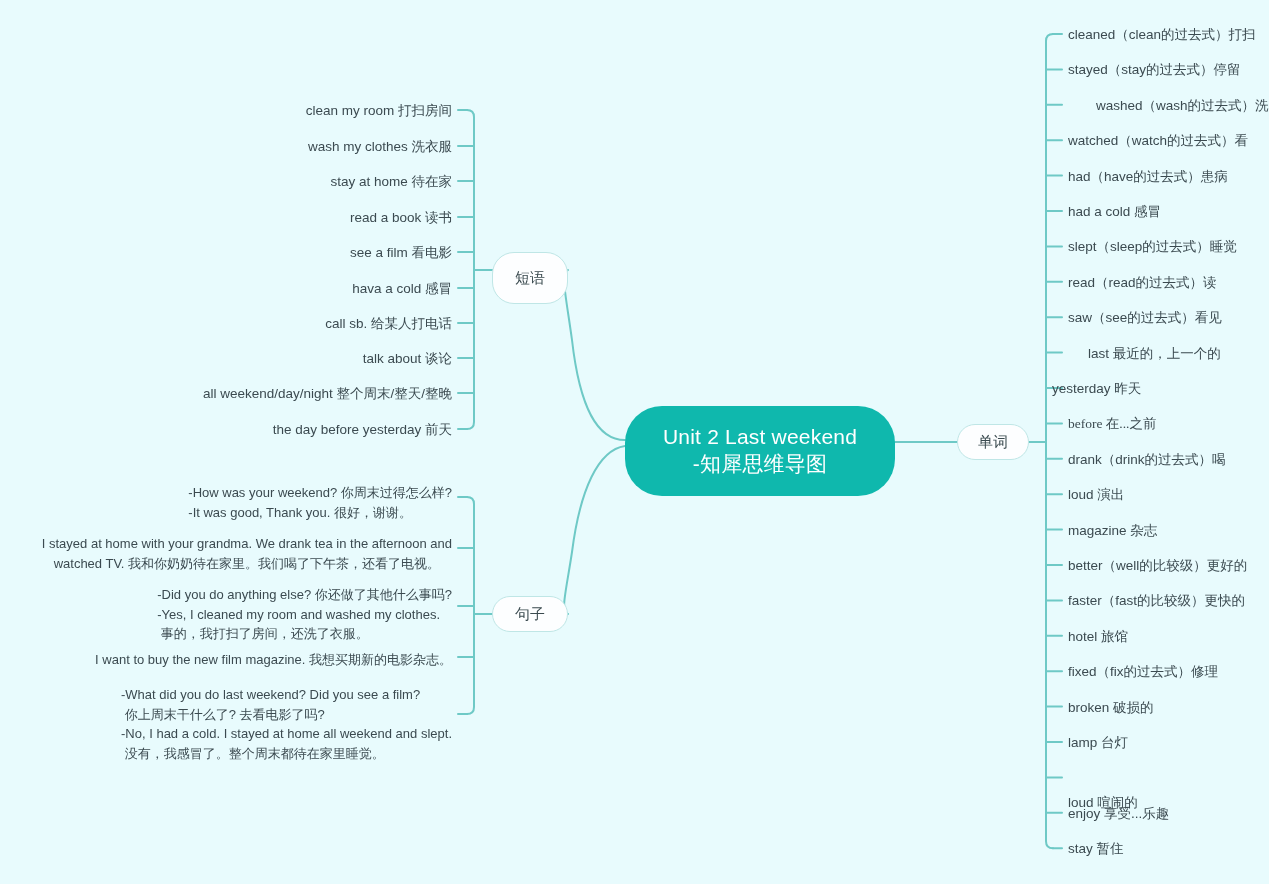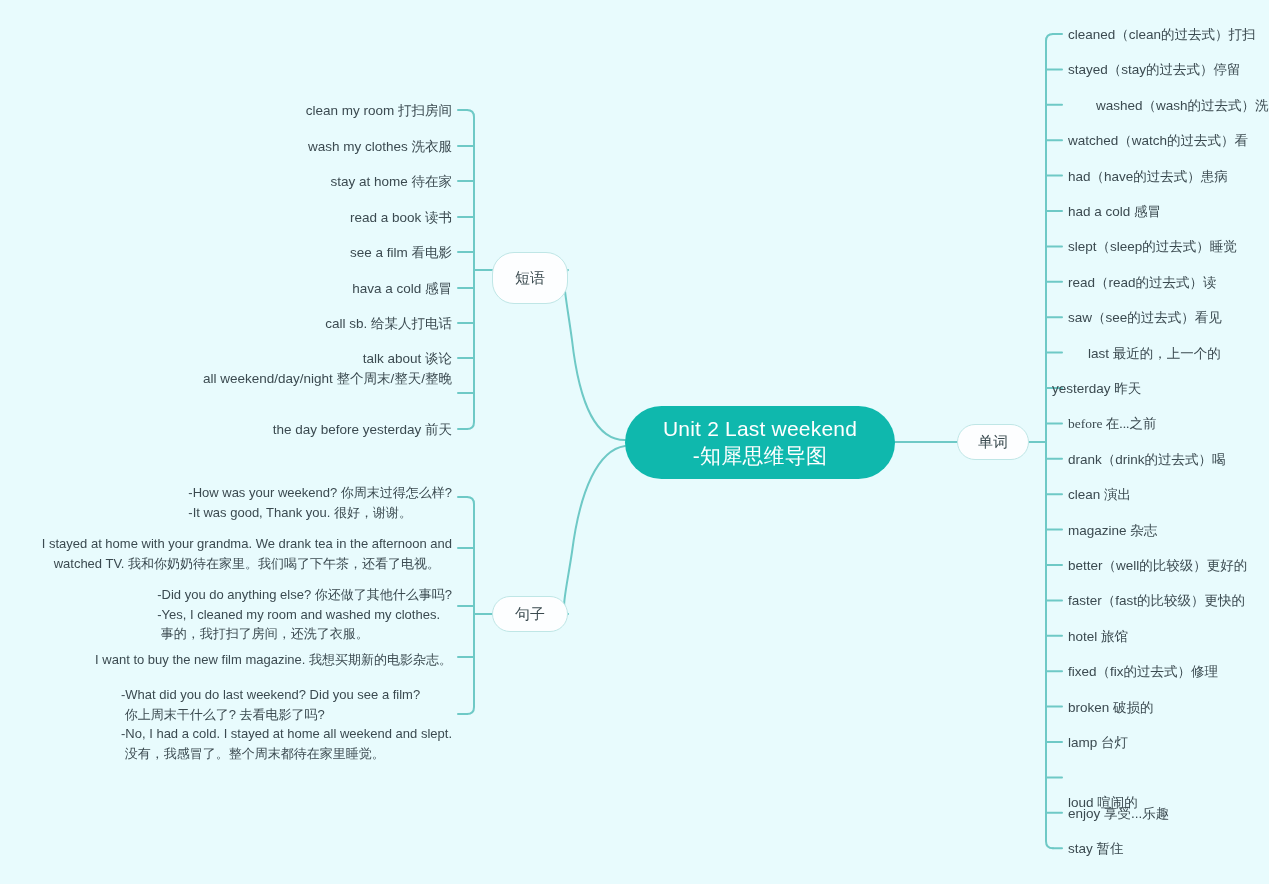--- a/index.html
+++ b/index.html
@@ -27,21 +27,21 @@
     height: 884px;
     pointer-events: none;
   }
 
   
   .center-node {
     position: absolute;
     left: 625px;
     top: 406px;
     width: 270px;
-    height: 73px;
+    height: 90px;
     background: #0fb8ad;
     border-radius: 37px;
     display: flex;
     flex-direction: column;
     align-items: center;
     justify-content: center;
     color: #ffffff;
     font-size: 21px;
     line-height: 1.28;
     letter-spacing: .2px;
@@ -159,21 +159,21 @@
 
   <div id="leaves">
       <div class="leaf leaf-left" style="right: 817px; top: 101px;">clean my room 打扫房间</div>
       <div class="leaf leaf-left" style="right: 817px; top: 137px;">wash my clothes 洗衣服</div>
       <div class="leaf leaf-left" style="right: 817px; top: 172px;">stay at home 待在家</div>
       <div class="leaf leaf-left" style="right: 817px; top: 208px;">read a book 读书</div>
       <div class="leaf leaf-left" style="right: 817px; top: 243px;">see a film 看电影</div>
       <div class="leaf leaf-left" style="right: 817px; top: 279px;">hava a cold 感冒</div>
       <div class="leaf leaf-left" style="right: 817px; top: 314px;">call sb. 给某人打电话</div>
       <div class="leaf leaf-left" style="right: 817px; top: 349px;">talk about 谈论</div>
-      <div class="leaf leaf-left" style="right: 817px; top: 369px;">all weekend/day/night 整个周末/整天/整晚</div>
+      <div class="leaf leaf-left" style="right: 817px; top: 384px;">all weekend/day/night 整个周末/整天/整晚</div>
       <div class="leaf leaf-left" style="right: 817px; top: 420px;">the day before yesterday 前天</div>
       <div class="leaf-left-block" style="right: 817px; top: 483px; text-align: left;">-How was your weekend? 你周末过得怎么样?
 -It was good, Thank you. 很好，谢谢。</div>
       <div class="leaf-left-block" style="right: 817px; top: 534px; text-align: center;">I stayed at home with your grandma. We drank tea in the afternoon and
 watched TV. 我和你奶奶待在家里。我们喝了下午茶，还看了电视。</div>
       <div class="leaf-left-block" style="right: 817px; top: 585px; text-align: left;">-Did you do anything else? 你还做了其他什么事吗?
 -Yes, I cleaned my room and washed my clothes.
  事的，我打扫了房间，还洗了衣服。</div>
       <div class="leaf-left-block" style="right: 817px; top: 650px; text-align: left;">I want to buy the new film magazine. 我想买期新的电影杂志。</div>
       <div class="leaf-left-block" style="right: 817px; top: 685px; text-align: left;">-What did you do last weekend? Did you see a film?
@@ -186,21 +186,21 @@
       <div class="leaf leaf-right" style="left: 1068px; top: 131.2px;">watched（watch的过去式）看</div>
       <div class="leaf leaf-right" style="left: 1068px; top: 166.6px;">had（have的过去式）患病</div>
       <div class="leaf leaf-right" style="left: 1068px; top: 202px;">had a cold 感冒</div>
       <div class="leaf leaf-right" style="left: 1068px; top: 237.4px;">slept（sleep的过去式）睡觉</div>
       <div class="leaf leaf-right" style="left: 1068px; top: 272.8px;">read（read的过去式）读</div>
       <div class="leaf leaf-right" style="left: 1068px; top: 308.2px;">saw（see的过去式）看见</div>
       <div class="leaf leaf-right" style="left: 1068px; top: 343.6px; padding-left: 20px;">last 最近的，上一个的</div>
       <div class="leaf leaf-right" style="left: 1052px; top: 379px;">yesterday 昨天</div>
       <div class="leaf leaf-right" style="left: 1068px; top: 414.4px; font-family: Liberation Serif, serif;">before 在...之前</div>
       <div class="leaf leaf-right" style="left: 1068px; top: 449.8px;">drank（drink的过去式）喝</div>
-      <div class="leaf leaf-right" style="left: 1068px; top: 485.2px;">clean 演出</div>
+      <div class="leaf leaf-right" style="left: 1068px; top: 485.2px;">loud 演出</div>
       <div class="leaf leaf-right" style="left: 1068px; top: 520.6px;">magazine 杂志</div>
       <div class="leaf leaf-right" style="left: 1068px; top: 556px;">better（well的比较级）更好的</div>
       <div class="leaf leaf-right" style="left: 1068px; top: 591.4px;">faster（fast的比较级）更快的</div>
       <div class="leaf leaf-right" style="left: 1068px; top: 626.8px;">hotel 旅馆</div>
       <div class="leaf leaf-right" style="left: 1068px; top: 662.2px;">fixed（fix的过去式）修理</div>
       <div class="leaf leaf-right" style="left: 1068px; top: 697.6px;">broken 破损的</div>
       <div class="leaf leaf-right" style="left: 1068px; top: 733px;">lamp 台灯</div>
       <div class="leaf leaf-right" style="left: 1068px; top: 764px; margin-top: 29px;">loud 喧闹的</div>
       <div class="leaf leaf-right" style="left: 1068px; top: 803.8px;">enjoy 享受...乐趣</div>
       <div class="leaf leaf-right" style="left: 1068px; top: 839.2px;">stay 暂住</div>

